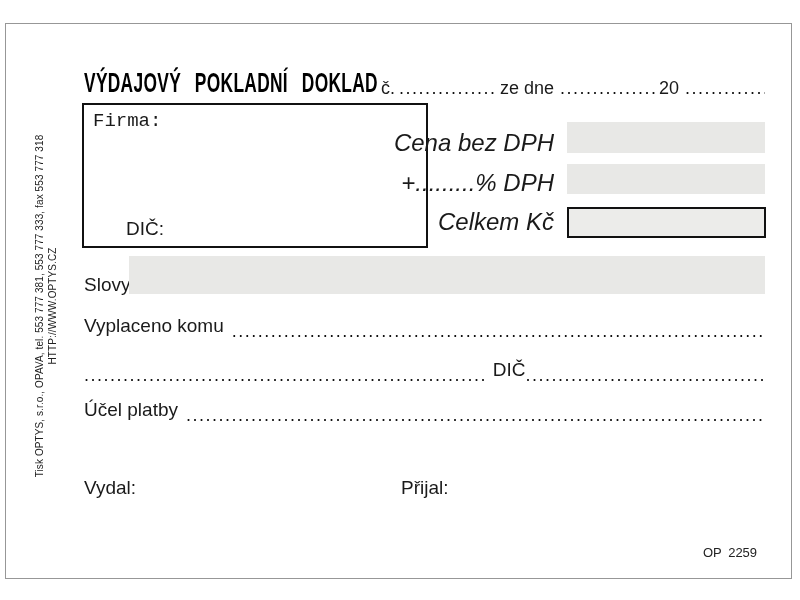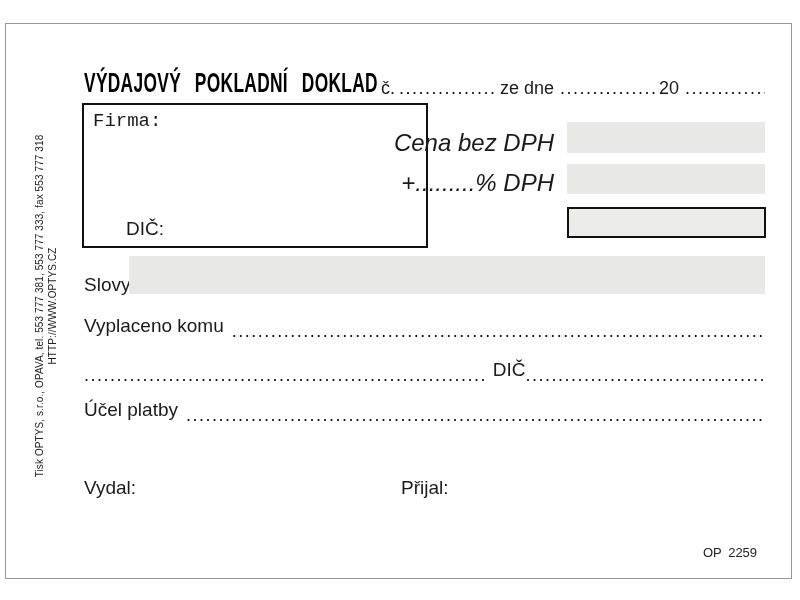--- a/index.html
+++ b/index.html
@@ -77,20 +77,21 @@
     <span class="leader grow ml6">..........................................................................................................................................</span>
   </div>
 
   <div class="firma-box">
     <div class="company">Firma:</div>
     <div class="dic">DIČ:</div>
   </div>
 
   <div class="amt-label" style="top:108px">Cena bez DPH</div>
   <div class="amt-label" style="top:148px">+.........% DPH</div>
+  <div class="amt-label" style="top:187px">Celkem Kč</div>
 
   <div class="field" style="left:561px; top:98px;  width:198px; height:31px"></div>
   <div class="field" style="left:561px; top:140px; width:198px; height:30px"></div>
   <div class="field total" style="left:561px; top:183px; width:199px; height:31px"></div>
 
   <div class="slovy-label">Slovy</div>
   <div class="slovy-bar"></div>
 
   <div class="fill-row" style="top:291px">
     <span class="lbl">Vyplaceno komu</span>

